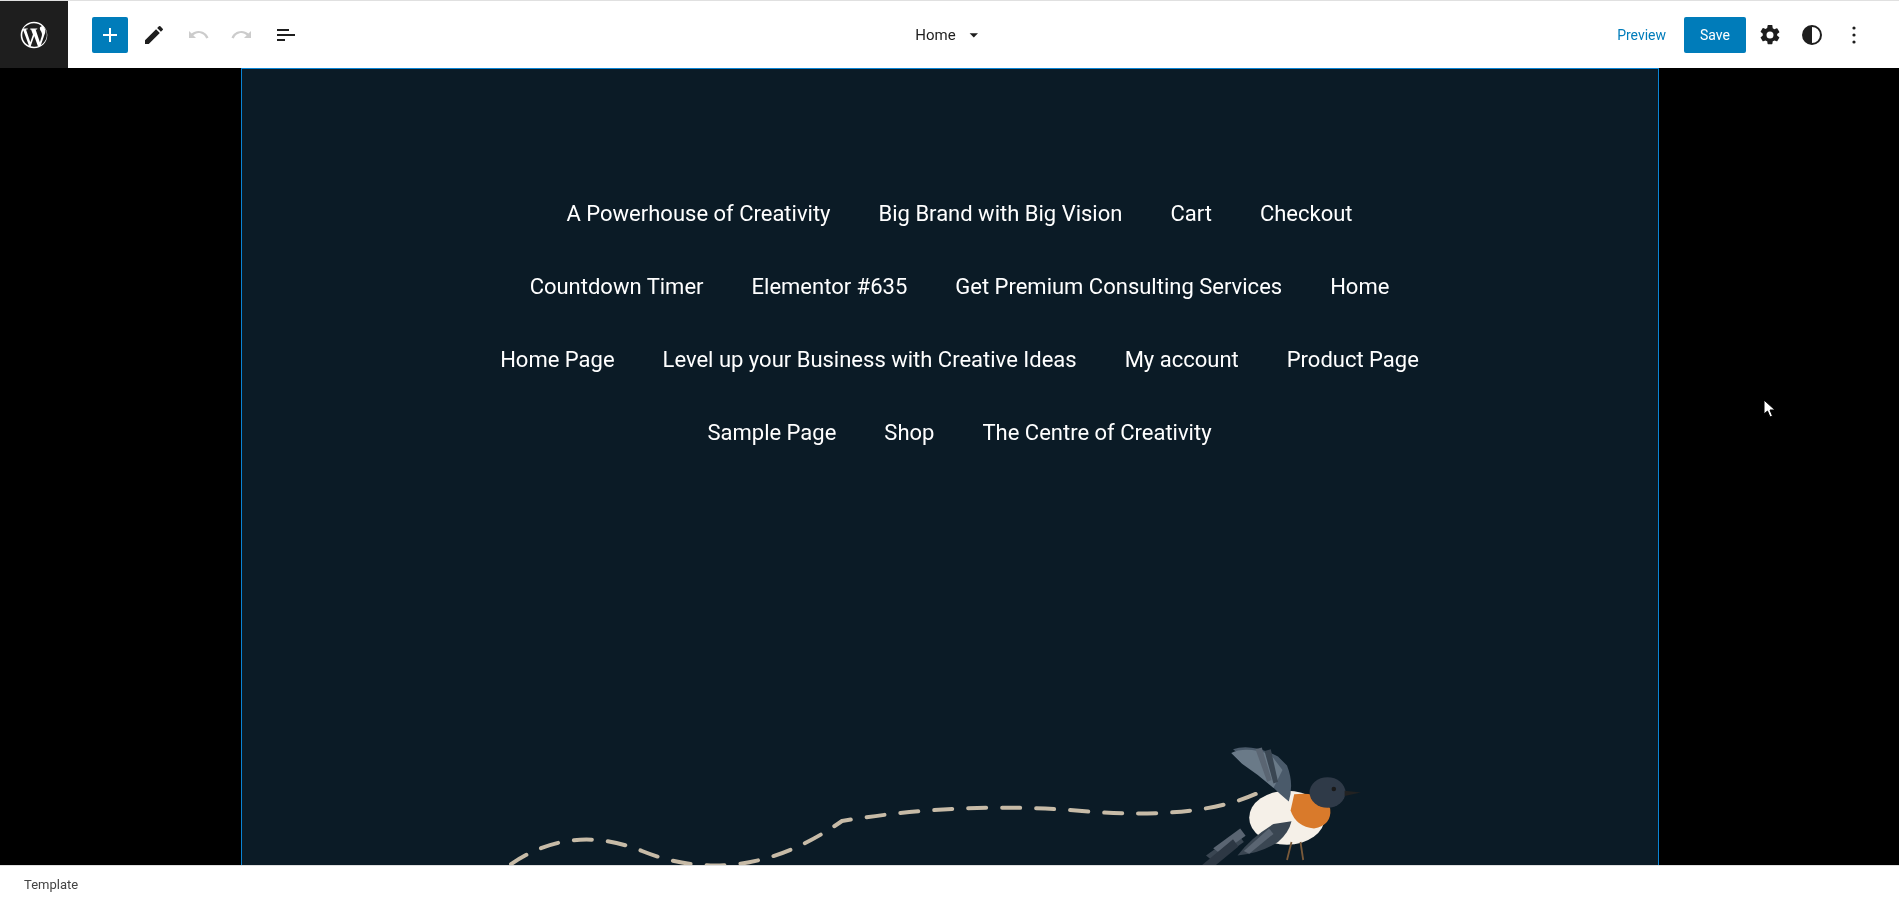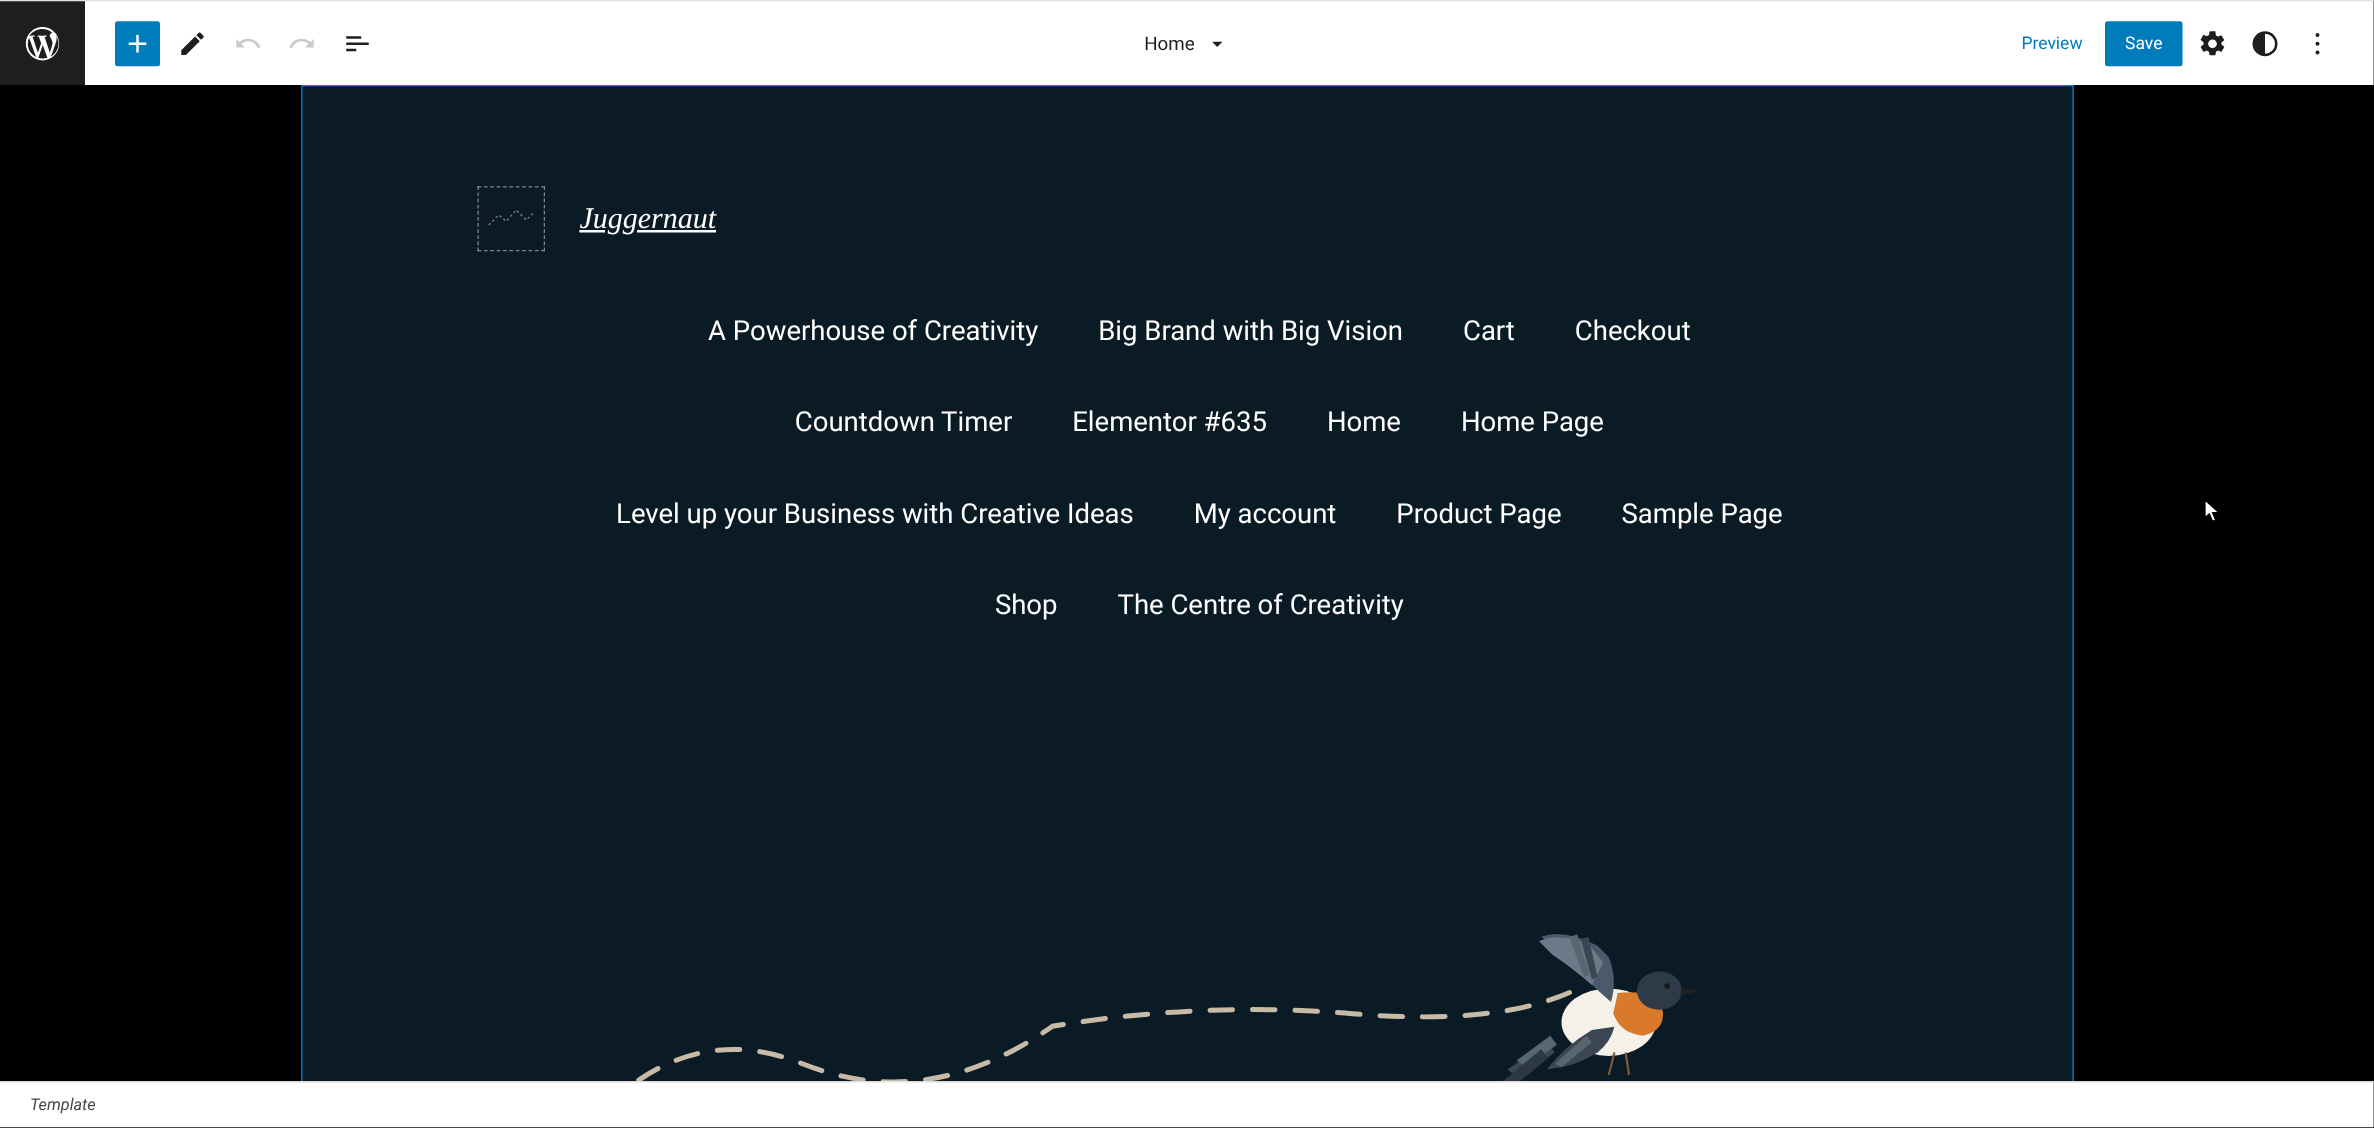--- a/index.html
+++ b/index.html
@@ -32,21 +32,21 @@
 .logo-box { width: 54px; height: 52px; border: 1px dashed #7a8a95; display: flex; align-items: center; justify-content: center; }
 .site-title { font-family: Georgia, serif; font-style: italic; font-size: 24px; color: #fff; text-decoration: underline; font-weight: 500; }
 
 .nav-menu { margin-top: 52px; display: flex; flex-wrap: wrap; justify-content: center; column-gap: 28px; row-gap: 32px; padding: 0 80px 0 100px; gap: 48px; }
 .nav-item { color: #fff; font-size: 22px; white-space: nowrap; cursor: pointer; }
 
 .bird-scene { position: absolute; bottom: -40px; left: 0; right: 0; height: 260px; }
 .dashed-path { position: absolute; left: 220px; bottom: 0; }
 .bird { position: absolute; right: 280px; bottom: 30px; transform: scale(0.9); }
 
-.bottom-bar { position: absolute; bottom: 0; left: 0; right: 0; height: 30px; background: #fff; display: flex; align-items: center; padding: 18px 24px; font-size: 13px; color: #444; border-top: 1px solid #e0e0e0; font-style: italic; }
+.bottom-bar { position: absolute; bottom: 0; left: 0; right: 0; height: 30px; background: #fff; display: flex; align-items: center; padding: 18px 24px; font-size: 13px; color: #444; border-top: 1px solid #e0e0e0; }
 
 .cursor-ptr { position: absolute; top: 399px; right: 122px; pointer-events: none; }
 </style>
 </head>
 <body>
 
 <div class="top-toolbar">
   <div class="wp-logo">
     <svg viewBox="0 0 24 24">
         <path d="M12 2C6.49 2 2 6.49 2 12s4.49 10 10 10 10-4.49 10-10S17.51 2 12 2zM3.2 12c0-1.27.27-2.48.76-3.57l4.2 11.5C5.26 18.56 3.2 15.52 3.2 12zm8.8 8.8c-.86 0-1.7-.13-2.48-.36l2.64-7.67 2.7 7.41c.2.05.4.1.6.14-.88.31-1.82.48-2.8.48h-.66zm1.21-12.93c.53-.03 1.01-.08 1.01-.08.47-.6.42-.75-.06-.72 0 0-1.43.11-2.35.11-.87 0-2.33-.11-2.33-.11-.48-.03-.53.69-.6.72 0 0 .45.05.93.08l1.38 3.78-1.94 5.82-3.23-9.6c.53-.03 1.01-.08 1.01-.08.47-.6.42-.75-.06-.72 0 0-1.43.11-2.35.11-.17 0-.36 0-.57-.01C6.13 4.67 8.9 3.2 12 3.2c2.31 0 4.41.88 5.99 2.33-.04 0-.08-.01-.12-.01-.87 0-1.49.76-1.49 1.57 0 .73.42 1.35.87 2.08.34.59.73 1.35.73 2.45 0 .76-.29 1.64-.68 2.87l-.89 2.97-3.2-9.59zm6.44-1.45c1.2 1.5 1.95 3.4 1.95 5.48 0 3.32-1.8 6.22-4.47 7.78l2.69-7.78c.5-1.26.67-2.26.67-3.15 0-.32-.02-.62-.06-.9l-.78-1.43z"></path>
@@ -104,35 +104,28 @@
           <circle cx="12" cy="12" r="1.6"></circle>
           <circle cx="12" cy="19" r="1.6"></circle>
         </svg>
     </div>
   </div>
 </div>
 
 <div class="editor-canvas">
   <div class="canvas-inner">
     <div class="site-header">
-      <div class="logo-row">
-        <div class="logo-box">
-          <svg width="40" height="18" viewBox="0 0 40 18">
-              <polyline points="2,14 10,6 16,11 24,2 32,10 38,4" fill="none" stroke="#7a8a95" stroke-width="1" stroke-dasharray="2,2"></polyline>
-            </svg>
-        </div>
-        <a class="site-title">Juggernaut</a>
-      </div>
       <nav class="nav-menu">
         <a class="nav-item">A Powerhouse of Creativity</a>
         <a class="nav-item">Big Brand with Big Vision</a>
         <a class="nav-item">Cart</a>
         <a class="nav-item">Checkout</a>
         <a class="nav-item">Countdown Timer</a>
         <a class="nav-item">Elementor #635</a>
+        <a class="nav-item">Get Premium Consulting Services</a>
         <a class="nav-item">Home</a>
         <a class="nav-item">Home Page</a>
         <a class="nav-item">Level up your Business with Creative Ideas</a>
         <a class="nav-item">My account</a>
         <a class="nav-item">Product Page</a>
         <a class="nav-item">Sample Page</a>
         <a class="nav-item">Shop</a>
         <a class="nav-item">The Centre of Creativity</a>
       </nav>
     </div>

